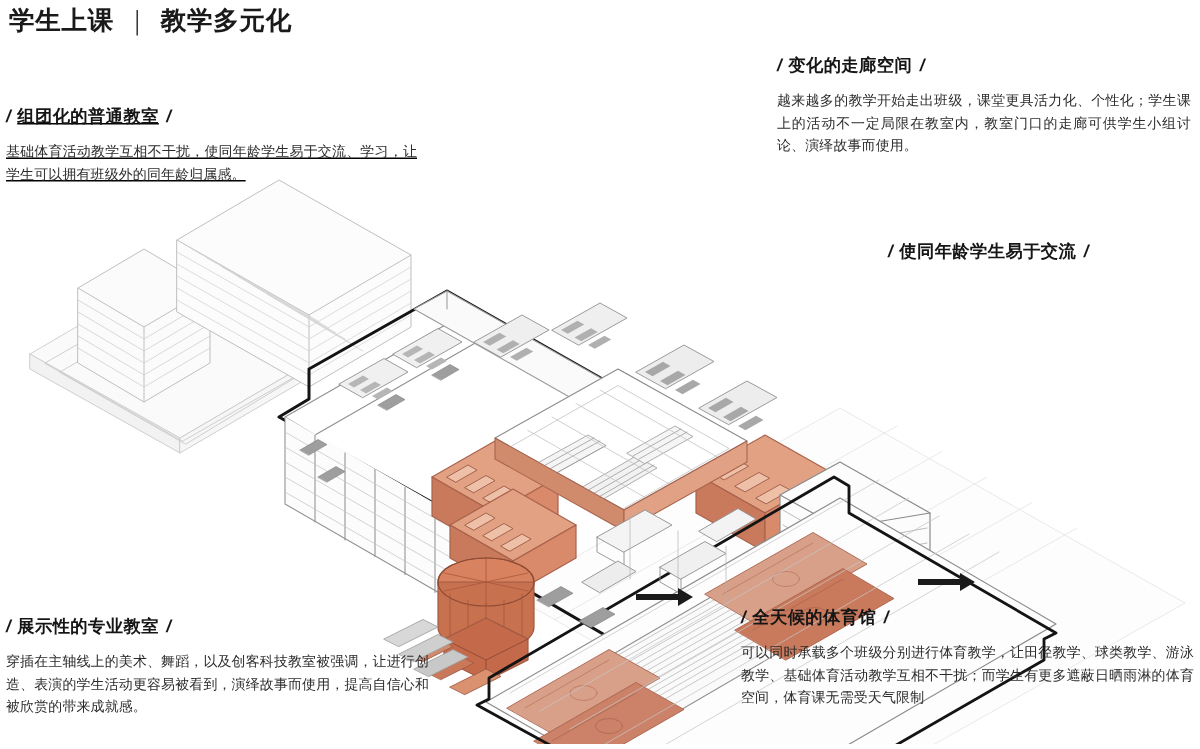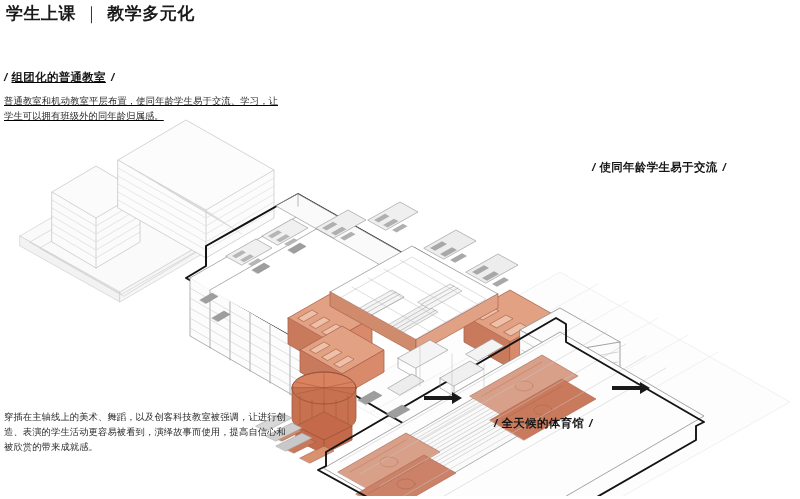--- a/index.html
+++ b/index.html
@@ -55,21 +55,21 @@
     line-height: 1.62;
     color: #2b2b2b;
     letter-spacing: 0.1px;
     text-align: justify;
   }
 
   #note-corridor    { left: 518px; top: 36px;  width: 276px; }
   #note-classroom   { left: 4px;   top: 70px;  width: 274px; text-decoration: underline; }
   #note-music       { left: 592px; top: 160px; width: 204px; }
   #note-specialty   { left: 4px;   top: 410px; width: 282px; }
-  #note-gym         { left: 494px; top: 416px; width: 302px; }
+  #note-gym         { left: 494px; top: 404px; width: 302px; }
 
   
   #drawing {
     position: absolute;
     left: 0; top: 96px;
     width: 800px; height: 400px;
   }
   #drawing svg { display: block; }
 </style>
 </head>
@@ -424,37 +424,47 @@
           <path d="M424,300 L452,300 L452,296 L462,302 L452,308 L452,304 L424,304 Z"></path>
         </g>
         <g fill="#1a1a1a" stroke="none">
           <path d="M612,290 L640,290 L640,286 L650,292 L640,298 L640,294 L612,294 Z"></path>
         </g>
 
       </g>
     </svg>
   </div>
 
+  <div class="note" id="note-corridor">
+    <div class="note-head">
+      <span class="slash">/</span><span>变化的走廊空间</span><span class="slash right">/</span>
+    </div>
+    <div class="note-body">越来越多的教学开始走出班级，课堂更具活力化、个性化；学生课上的活动不一定局限在教室内，教室门口的走廊可供学生小组讨论、演绎故事而使用。</div>
+  </div>
 
   <div class="note" id="note-classroom">
     <div class="note-head">
       <span class="slash">/</span><span>组团化的普通教室</span><span class="slash right">/</span>
     </div>
-    <div class="note-body">普通教室和机动教室平层布置，使同年龄学生易于交流、学习，让学生可以拥有班级外的同年龄归属感。</div>
+    <div class="note-body">基础体育活动教学互相不干扰，使同年龄学生易于交流、学习，让学生可以拥有班级外的同年龄归属感。</div>
   </div>
 
   <div class="note" id="note-music">
     <div class="note-head">
       <span class="slash">/</span><span>使同年龄学生易于交流</span><span class="slash right">/</span>
     </div>
   </div>
 
   <div class="note" id="note-specialty">
+    <div class="note-head">
+      <span class="slash">/</span><span>展示性的专业教室</span><span class="slash right">/</span>
+    </div>
     <div class="note-body">穿插在主轴线上的美术、舞蹈，以及创客科技教室被强调，让进行创造、表演的学生活动更容易被看到，演绎故事而使用，提高自信心和被欣赏的带来成就感。</div>
   </div>
 
   <div class="note" id="note-gym">
     <div class="note-head">
       <span class="slash">/</span><span>全天候的体育馆</span><span class="slash right">/</span>
     </div>
+    <div class="note-body">可以同时承载多个班级分别进行体育教学，让田径教学、球类教学、游泳教学、基础体育活动教学互相不干扰；而学生有更多遮蔽日晒雨淋的体育空间，体育课无需受天气限制</div>
   </div>
 
 </div>
 
 </body></html>

